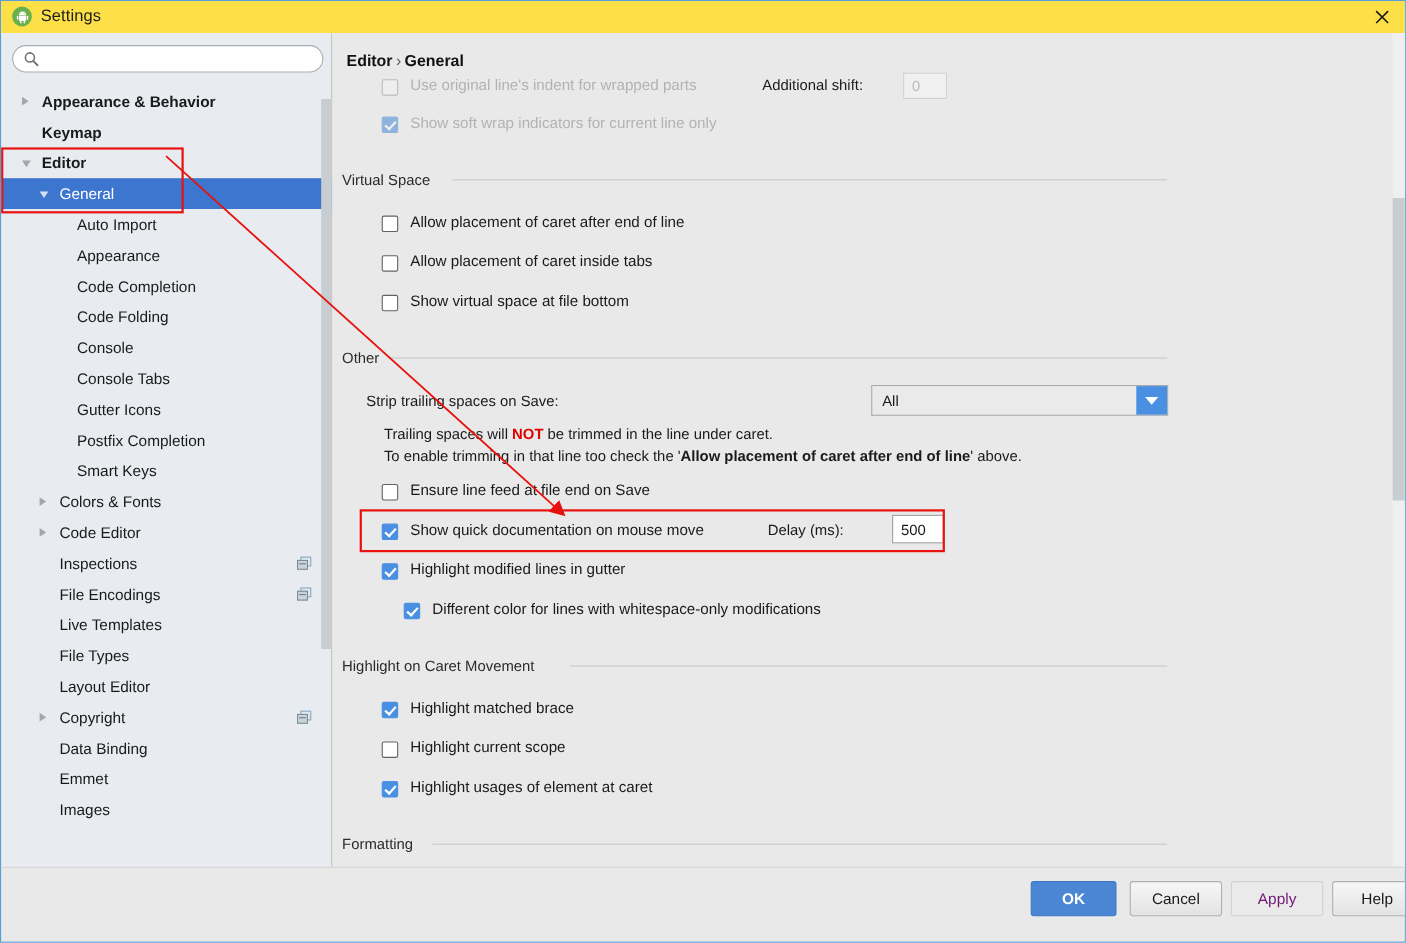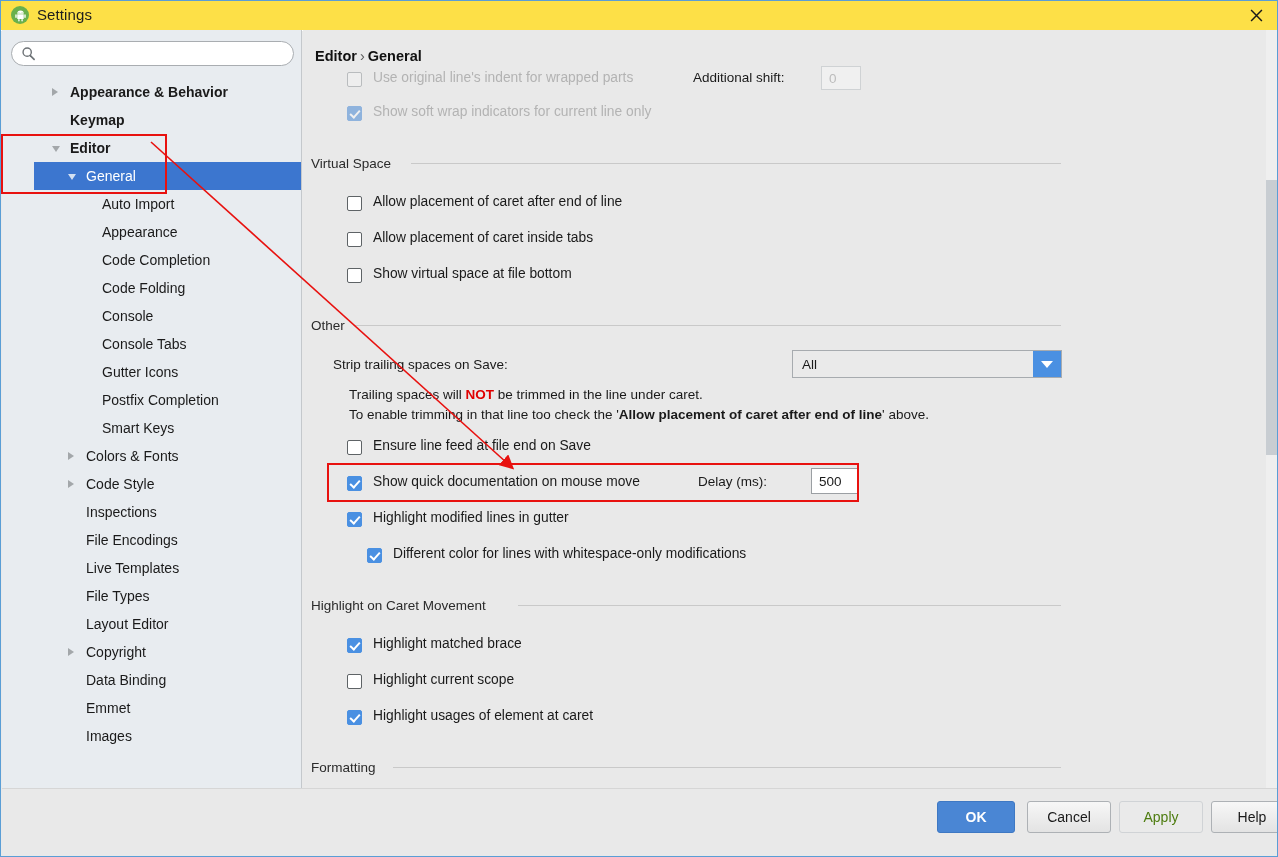--- a/index.html
+++ b/index.html
@@ -25,21 +25,21 @@
   .close-btn svg{display:block;}
 
   
   .sidebar{position:absolute;left:1px;top:29px;width:300px;height:760px;background:#e8ecf0;
     border-right:1px solid #c4c8cc;box-sizing:border-box;overflow:hidden;}
   .searchwrap{position:absolute;left:9px;top:11px;width:283px;height:25px;background:#fff;
     border:1px solid #a9adb1;border-radius:13px;box-sizing:border-box;}
   .searchwrap .mag{position:absolute;left:9px;top:4px;}
   .searchwrap input{position:absolute;left:32px;top:2px;width:240px;height:19px;border:0;
     outline:none;background:transparent;font-family:inherit;font-size:13px;color:#222;}
-  .tree{position:absolute;left:0;top:48px;width:303px;height:712px;overflow:hidden;padding-left:32px;}
+  .tree{position:absolute;left:0;top:48px;width:303px;height:712px;overflow:hidden;}
   .trow{position:relative;height:28px;line-height:28px;white-space:nowrap;cursor:pointer;}
   .trow.sel{background:#3c76cf;color:#fff;}
   .trow .lbl{position:absolute;top:0;font-size:14px;}
   .trow.lvl0 .lbl{left:36px;font-weight:bold;}
   .trow.lvl1 .lbl{left:52px;}
   .trow.lvl2 .lbl{left:68px;}
   .tri{position:absolute;top:10px;width:0;height:0;}
   .tri.closed{border-left:6px solid #a3a7aa;border-top:4.5px solid transparent;
     border-bottom:4.5px solid transparent;}
   .tri.open{border-top:6px solid #a3a7aa;border-left:4.5px solid transparent;
@@ -98,21 +98,21 @@
   .anno-svg{position:absolute;left:0;top:0;width:1278px;height:857px;pointer-events:none;}
 
   
   .bottombar{position:absolute;left:1px;bottom:1px;width:1275px;height:66px;background:#e9e9e9;
     border-top:1px solid #d6d6d6;}
   .btn{position:absolute;top:12px;height:32px;box-sizing:border-box;border-radius:3px;
     font-size:14px;font-family:inherit;display:flex;align-items:center;justify-content:center;
     cursor:pointer;margin-left:27px;}
   .btn.primary{background:#4a86d4;border:1px solid #3e78c3;color:#fff;font-weight:bold;}
   .btn.normal{background:linear-gradient(#f7f7f7,#e3e3e3);border:1px solid #adb1b5;color:#1a1a1a;}
-  .btn.disabled{background:#eaeaea;border:1px solid #d0d3d6;color:#4d7c0f;cursor:default;}
+  .btn.disabled{background:#eaeaea;border:1px solid #d0d3d6;color:#701a75;cursor:default;}
 
   
   .csb-track{position:absolute;right:0;top:0;width:12px;height:760px;background:#efefef;}
   .csb-thumb{position:absolute;right:0;width:12px;background:#c8cdd2;cursor:pointer;}
 </style>
 </head>
 <body>
 
 <div class="window">
 
@@ -190,21 +190,21 @@
         </div>
         <div class="trow lvl2">
           <span class="lbl">Smart Keys</span>
         </div>
         <div class="trow lvl1">
           <span class="tri closed l1"></span>
           <span class="lbl">Colors &amp; Fonts</span>
         </div>
         <div class="trow lvl1">
           <span class="tri closed l1"></span>
-          <span class="lbl">Code Style</span>
+          <span class="lbl">Code Editor</span>
         </div>
         <div class="trow lvl1">
           <span class="lbl">Inspections</span>
           <span class="modicon">
             <i class="back"></i>
             <i class="front"></i>
             <i class="bar"></i>
           </span>
         </div>
         <div class="trow lvl1">

